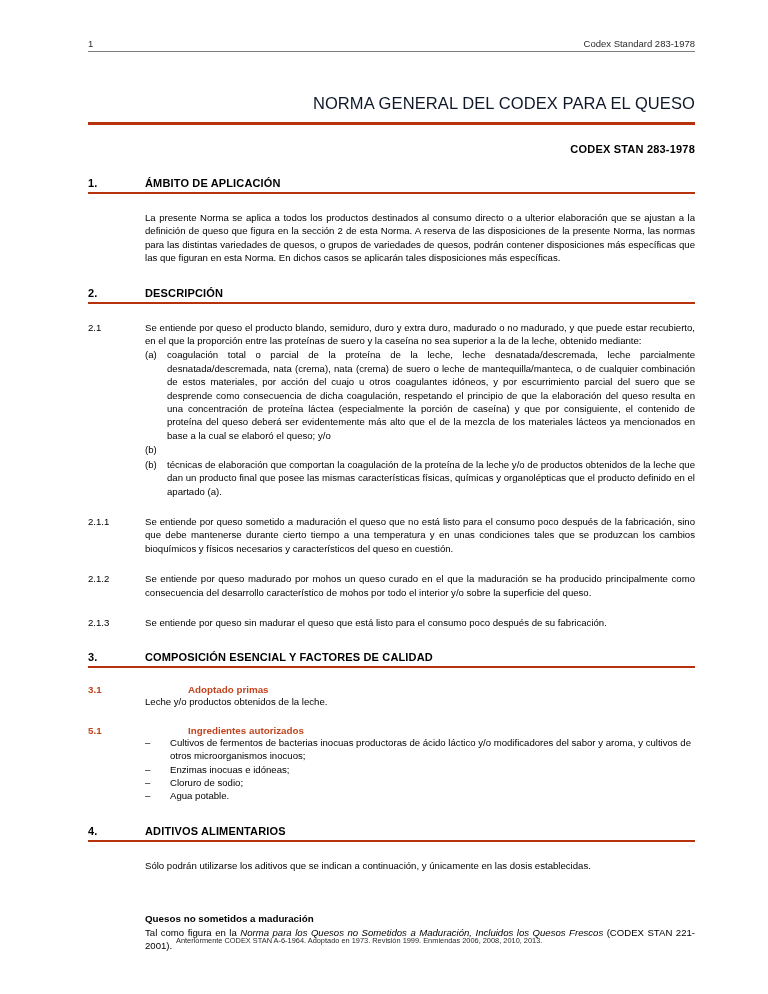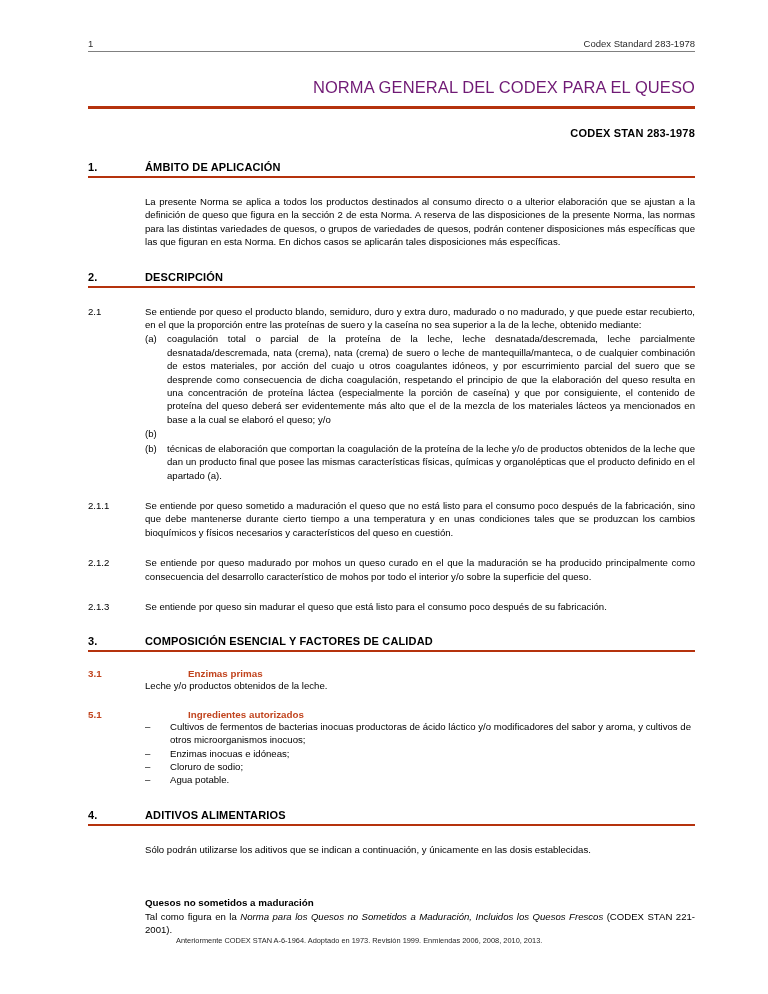--- a/index.html
+++ b/index.html
@@ -32,26 +32,26 @@
     border-bottom: 1.5px solid #808080;
     padding-bottom: 2px;
     font-size: 9.5px;
     color: #2b2b2b;
   }
   .running-header .page-num { font-size: 9.5px; }
   .running-header .doc-ref  { font-size: 9.5px; }
 
   
   .doc-title {
-    margin-top: 26px;
+    margin-top: 42px;
     text-align: right;
     font-size: 16.5px;
     font-weight: 400;
     letter-spacing: 0.1px;
-    color: #701a75;
+    color: #0f172a;
   }
   .accent-rule {
     margin-top: 9px;
     height: 3px;
     background: #B5320D;
     width: 100%;
   }
   .doc-code {
     margin-top: 18px;
     text-align: right;
@@ -238,21 +238,21 @@
 
   <div class="section">
     <div class="section-head">
       <span class="num">3.</span>
       <span class="title">COMPOSICIÓN ESENCIAL Y FACTORES DE CALIDAD</span>
     </div>
     <div class="section-rule"></div>
 
     <div class="sub-head-row">
       <span class="num">3.1</span>
-      <span class="txt">Enzimas primas</span>
+      <span class="txt">Adoptado primas</span>
     </div>
     <div class="indent-block">
       <div style="font-size:9.6px;line-height:13.4px;">Leche y/o productos obtenidos de la leche.</div>
     </div>
 
     <div class="sub-head-row">
       <span class="num">5.1</span>
       <span class="txt">Ingredientes autorizados</span>
     </div>
     <div class="indent-block">

